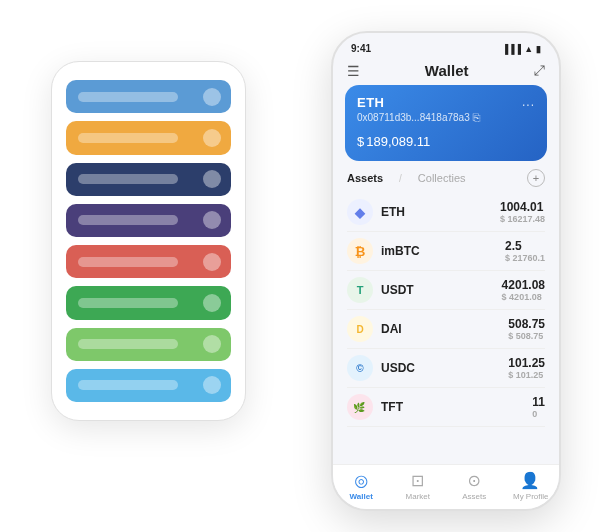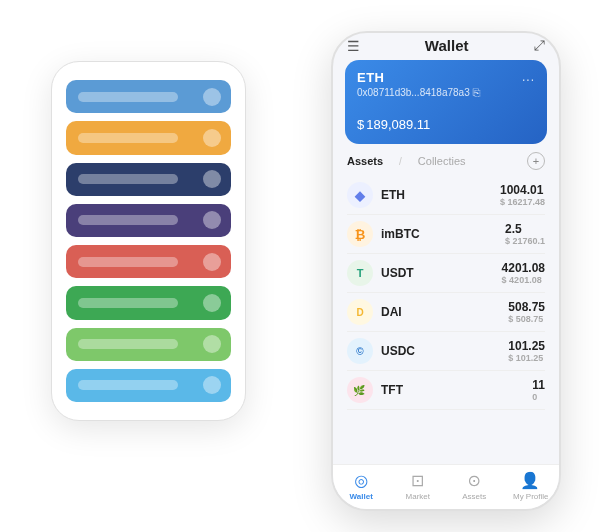--- a/index.html
+++ b/index.html
@@ -152,21 +152,21 @@
 
     .eth-card-address {
       font-size: 10px;
       opacity: 0.8;
       margin: 2px 0;
     }
 
     .eth-card-amount {
       font-size: 20px;
       font-weight: 700;
-      margin-top: 12px;
+      margin-top: 4px;
     }
 
     .eth-card-amount span {
       font-size: 13px;
       font-weight: 500;
       margin-right: 2px;
     }
 
     .eth-card-dots {
       position: absolute;
@@ -352,20 +352,28 @@
       <div class="card-dot"></div>
     </div>
     <div class="card-row card-light-blue">
       <div class="card-row-inner"></div>
       <div class="card-dot"></div>
     </div>
   </div>
 
   <div class="phone-front">
 
+    <div class="phone-status-bar">
+      <span>9:41</span>
+      <div class="status-icons">
+        <span>▐▐▐</span>
+        <span>▲</span>
+        <span>▮</span>
+      </div>
+    </div>
 
     <div class="phone-header">
       <span class="header-icon">☰</span>
       <span class="header-title">Wallet</span>
       <span class="header-icon">⤢</span>
     </div>
 
     <div class="eth-card">
       <div class="eth-card-dots">...</div>
       <div class="eth-card-title">ETH</div>

